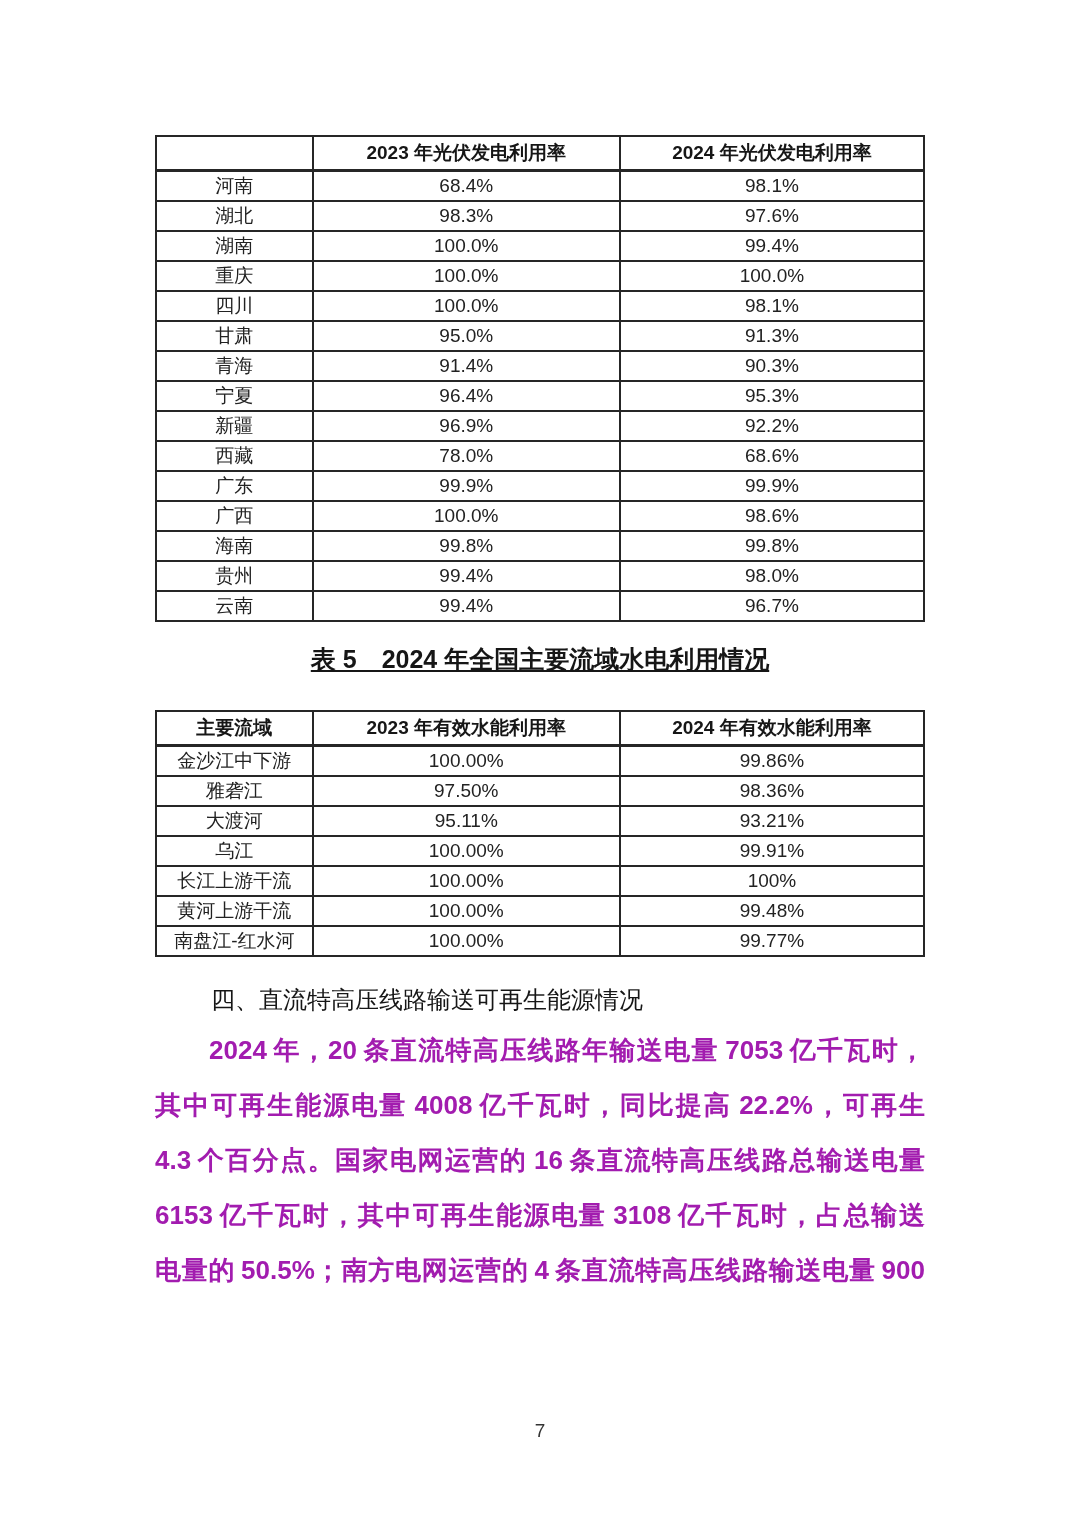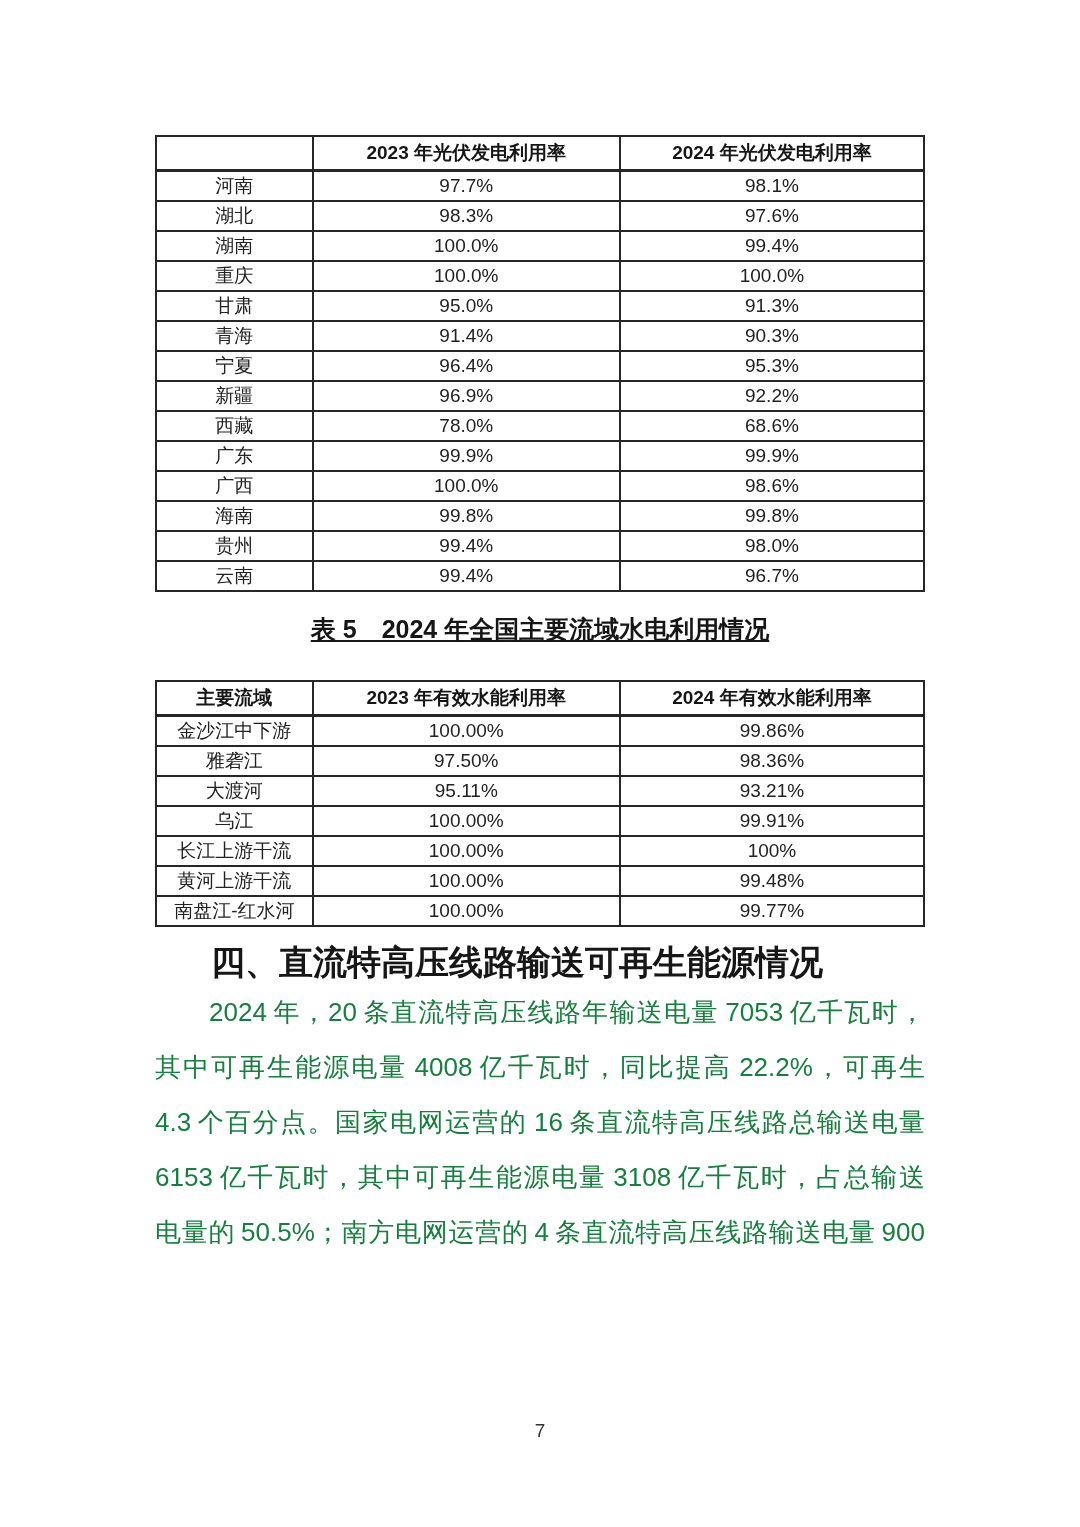--- a/index.html
+++ b/index.html
@@ -47,33 +47,33 @@
   .caption {
     text-align: center;
     font-size: 25px;
     font-weight: 700;
     color: #161616;
     margin: 20px 0 34px 0;
     line-height: 34px;
     text-decoration: underline;
   }
   .heading {
-    margin-top: 16px;
+    margin-top: 24px;
     padding-left: 56px;
-    font-size: 34px;
-    font-weight: 700;
+    font-size: 24px;
+    font-weight: 400;
     line-height: 38px;
     color: #161616;
   }
   .para { margin-top: 4px; }
   .para .line {
     font-size: 26px;
-    font-weight: 400;
+    font-weight: 700;
     line-height: 55px;
-    color: #15803d;
+    color: #a21caf;
     text-align: justify;
     text-align-last: justify;
     text-justify: distribute;
     word-spacing: -2px;
     white-space: nowrap;
   }
   .para .line:first-child { padding-left: 54px; }
   .pageno {
     position: absolute;
     left: 0;
@@ -98,37 +98,42 @@
     <thead>
       <tr>
           <th></th>
           <th>2023 年光伏发电利用率</th>
           <th>2024 年光伏发电利用率</th>
         </tr>
     </thead>
     <tbody>
         <tr>
           <td>河南</td>
-          <td>97.7%</td>
+          <td>68.4%</td>
           <td>98.1%</td>
         </tr>
         <tr>
           <td>湖北</td>
           <td>98.3%</td>
           <td>97.6%</td>
         </tr>
         <tr>
           <td>湖南</td>
           <td>100.0%</td>
           <td>99.4%</td>
         </tr>
         <tr>
           <td>重庆</td>
           <td>100.0%</td>
           <td>100.0%</td>
+        </tr>
+        <tr>
+          <td>四川</td>
+          <td>100.0%</td>
+          <td>98.1%</td>
         </tr>
         <tr>
           <td>甘肃</td>
           <td>95.0%</td>
           <td>91.3%</td>
         </tr>
         <tr>
           <td>青海</td>
           <td>91.4%</td>
           <td>90.3%</td>

